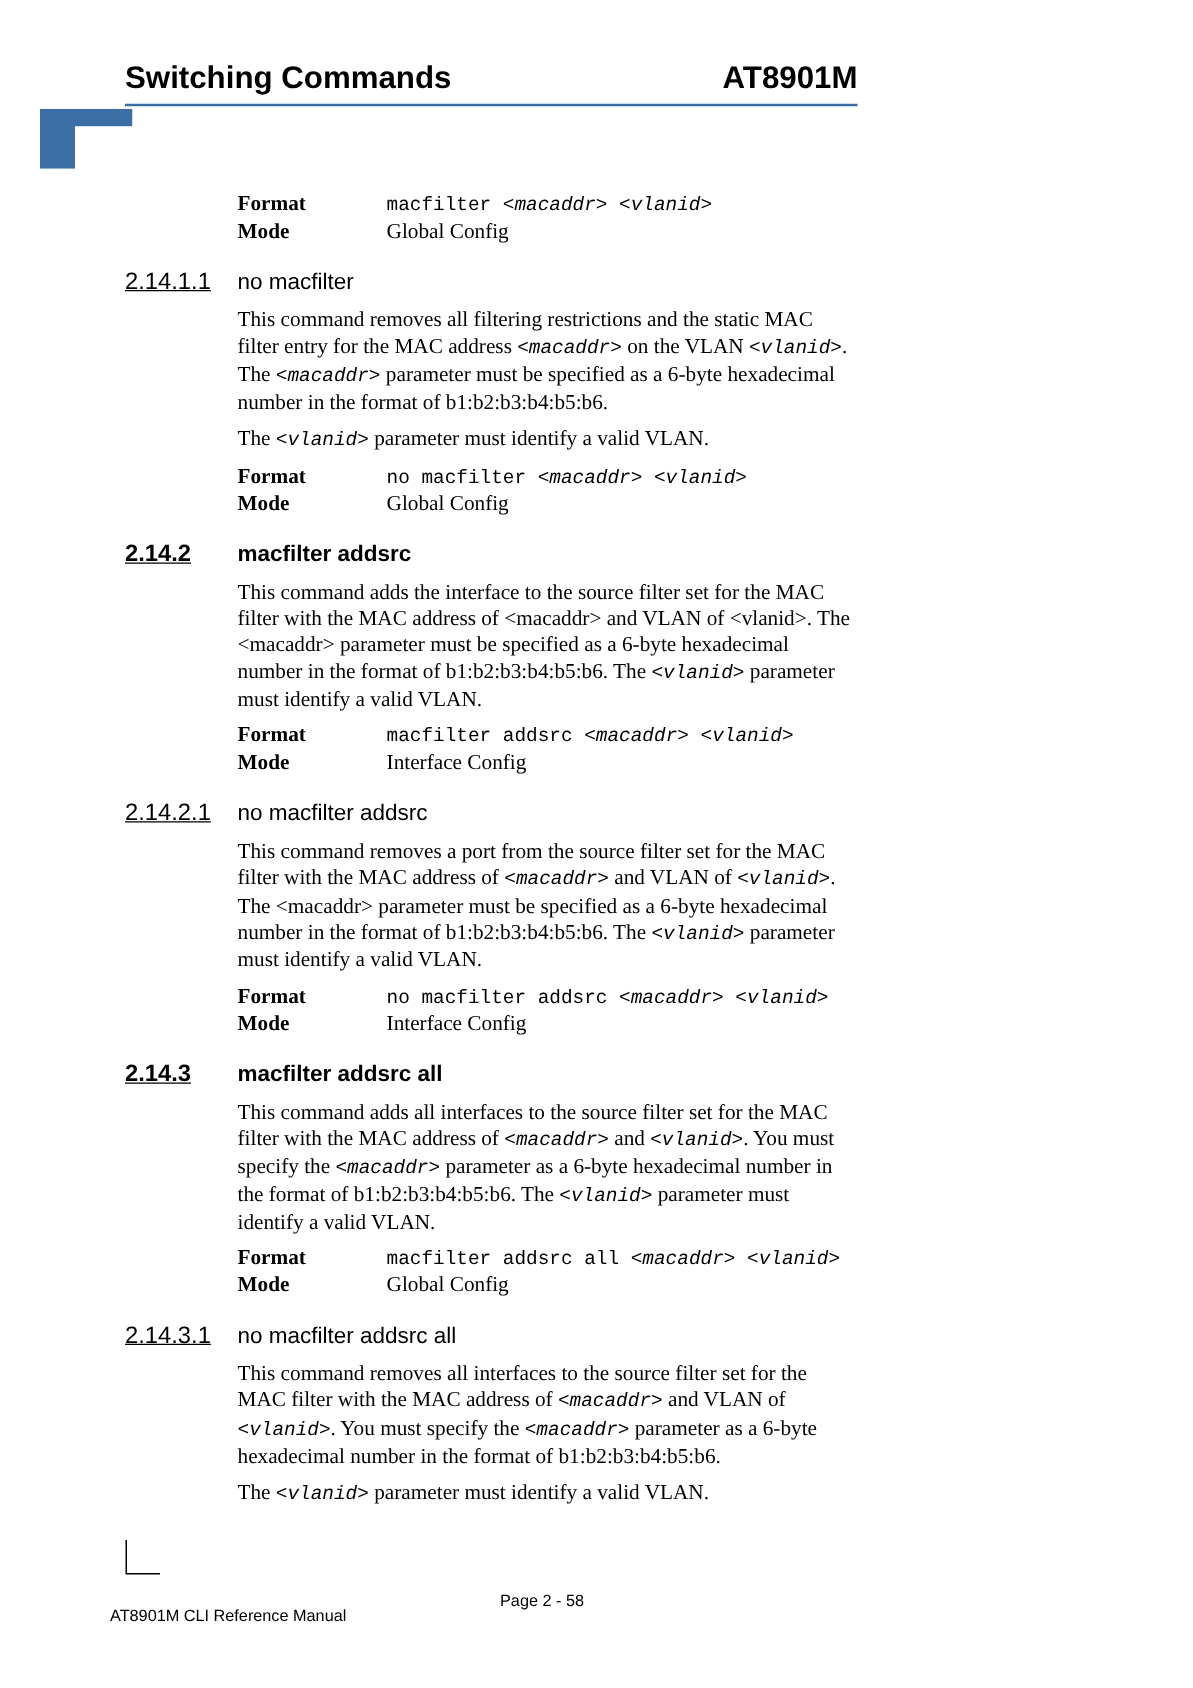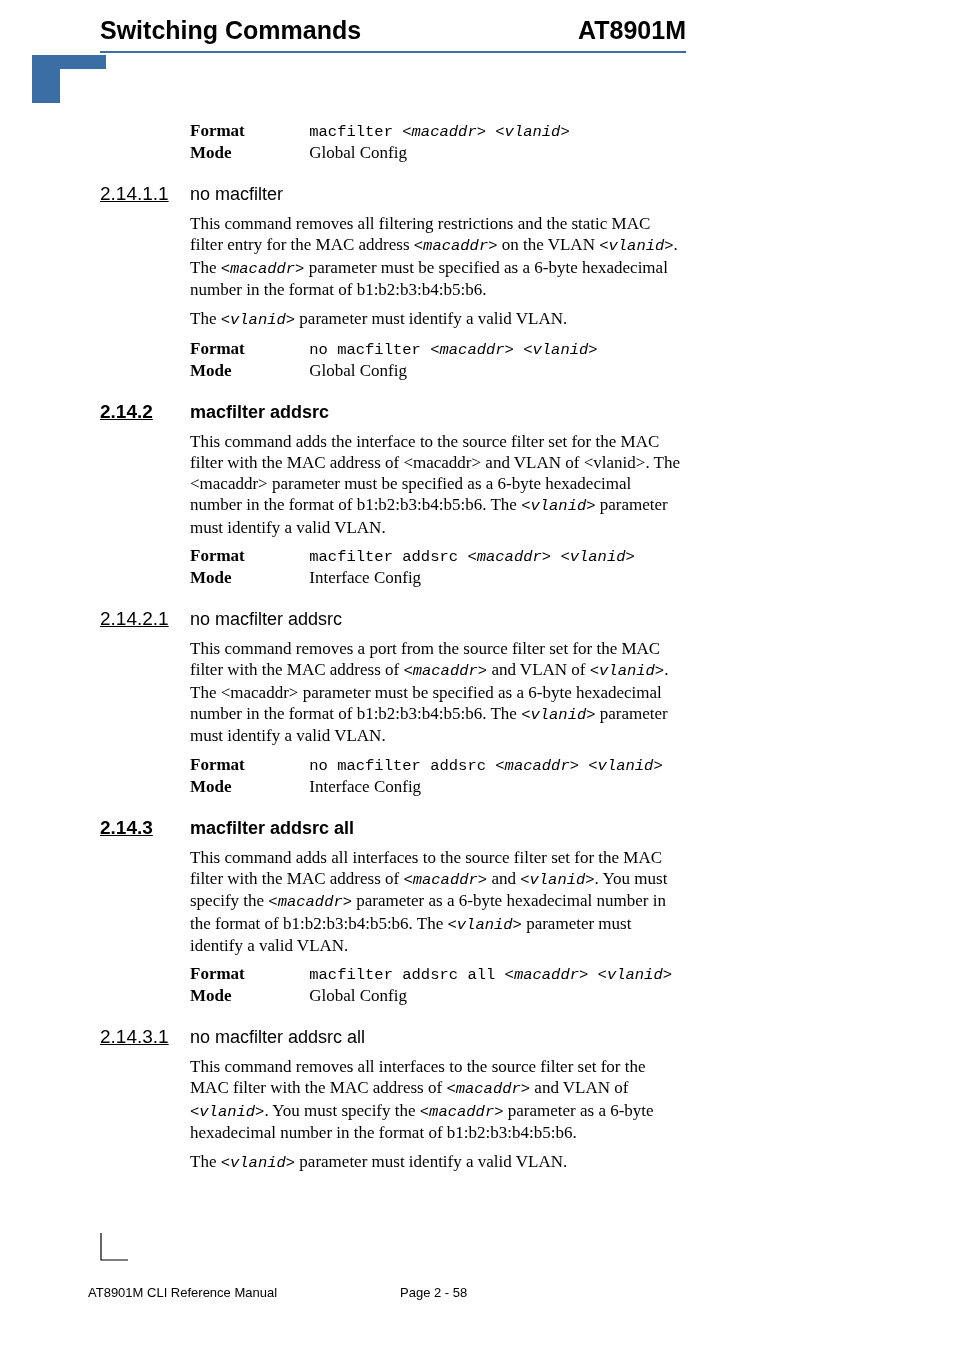--- a/index.html
+++ b/index.html
@@ -9,21 +9,21 @@
     width: 954px;
     font-family: "Times New Roman", Times, serif;
     color: #000;
     background: #fff;
   }
   .page {
     position: relative;
     width: 756px;
     height: 1350px;
     box-sizing: border-box;
-    padding: 16px 70px 0 100px;
+    padding: 48px 70px 0 100px;
   }
   .header-row {
     display: flex;
     justify-content: space-between;
     align-items: baseline;
     font-family: Arial, Helvetica, sans-serif;
     font-weight: bold;
     font-size: 25px;
     margin-bottom: 6px;
   }
@@ -88,21 +88,21 @@
   .footer-text {
     position: absolute;
     left: 88px;
     bottom: 50px;
     font-family: Arial, Helvetica, sans-serif;
     font-size: 13px;
   }
   .footer-page {
     position: absolute;
     left: 400px;
-    bottom: 50px;
+    bottom: 62px;
     font-family: Arial, Helvetica, sans-serif;
     font-size: 13px;
   }
 </style>
 </head>
 <body>
 
 <div class="page">
   <div class="header-row">
     <span>Switching Commands</span>

